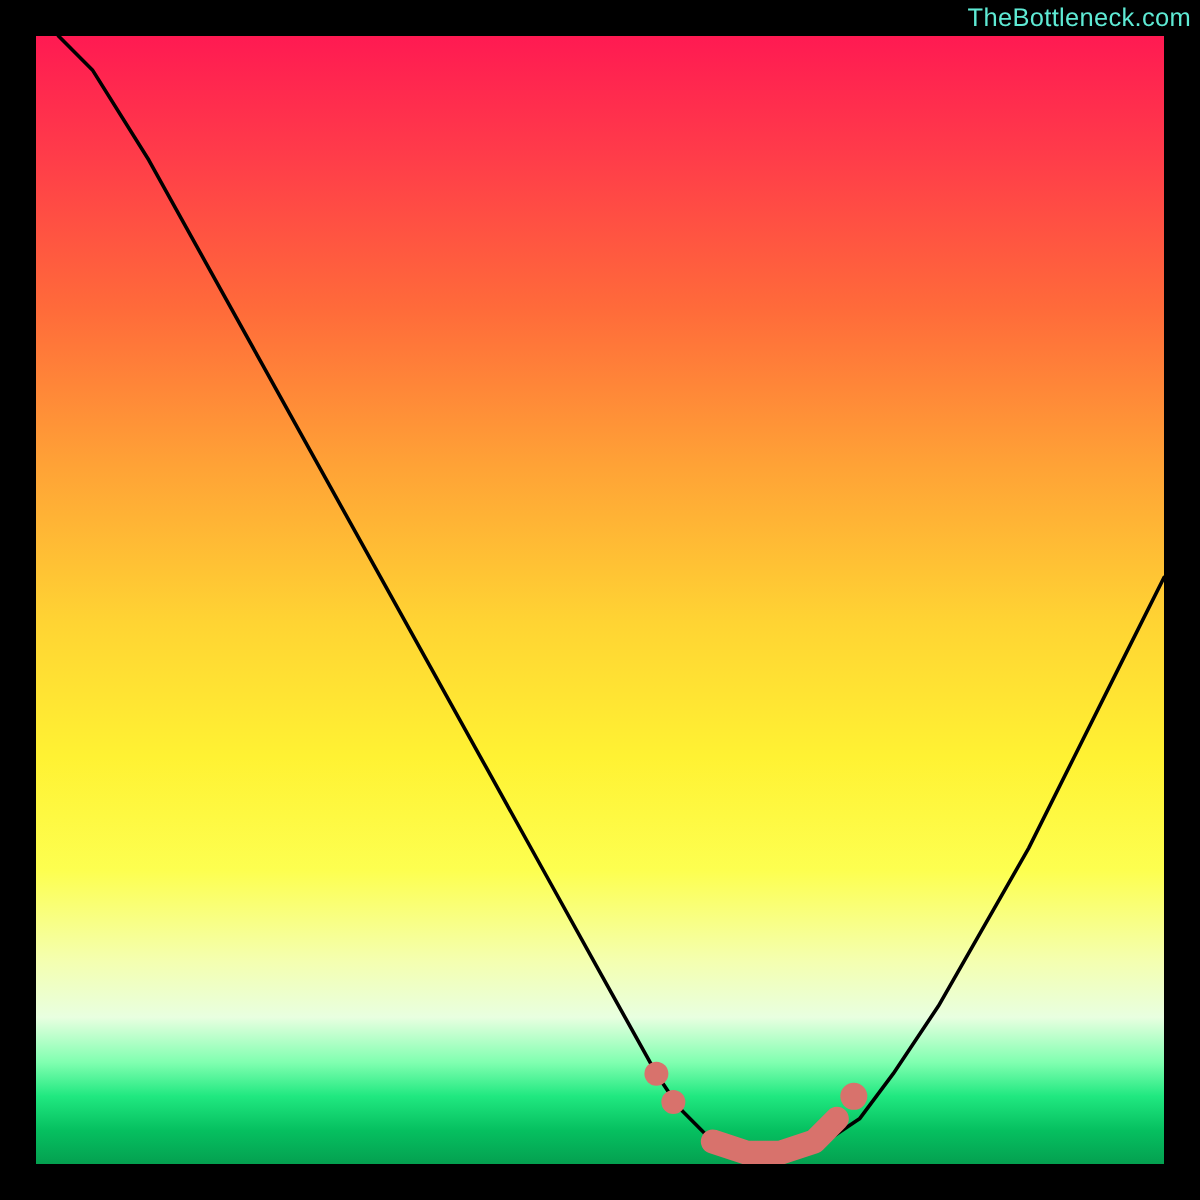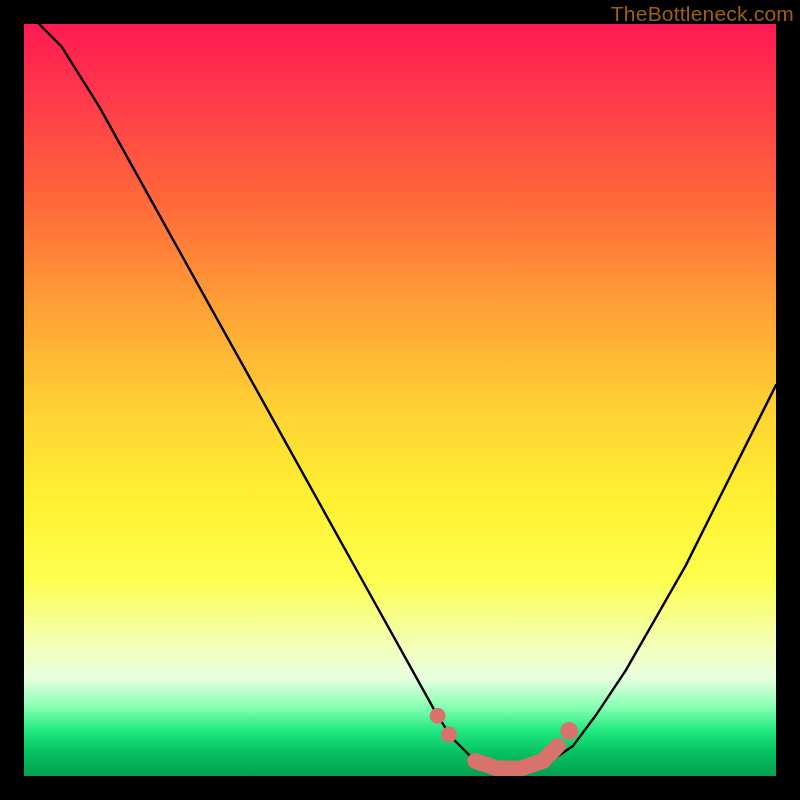--- a/index.html
+++ b/index.html
@@ -31,22 +31,22 @@
       #80ffb0 91%,
       #20e880 94%,
       #06c060 97%,
       #04a050 100%
     );
   }
   .watermark {
     position: absolute;
     top: 2px;
     right: 6px;
-    color: #a16207;
-    font-size: 21px;
+    color: #5eead4;
+    font-size: 17px;
     font-weight: 500;
     letter-spacing: 0.2px;
     z-index: 10;
   }
   svg.plot {
     position: absolute;
     left: 0;
     top: 0;
     width: 752px;
     height: 752px;

